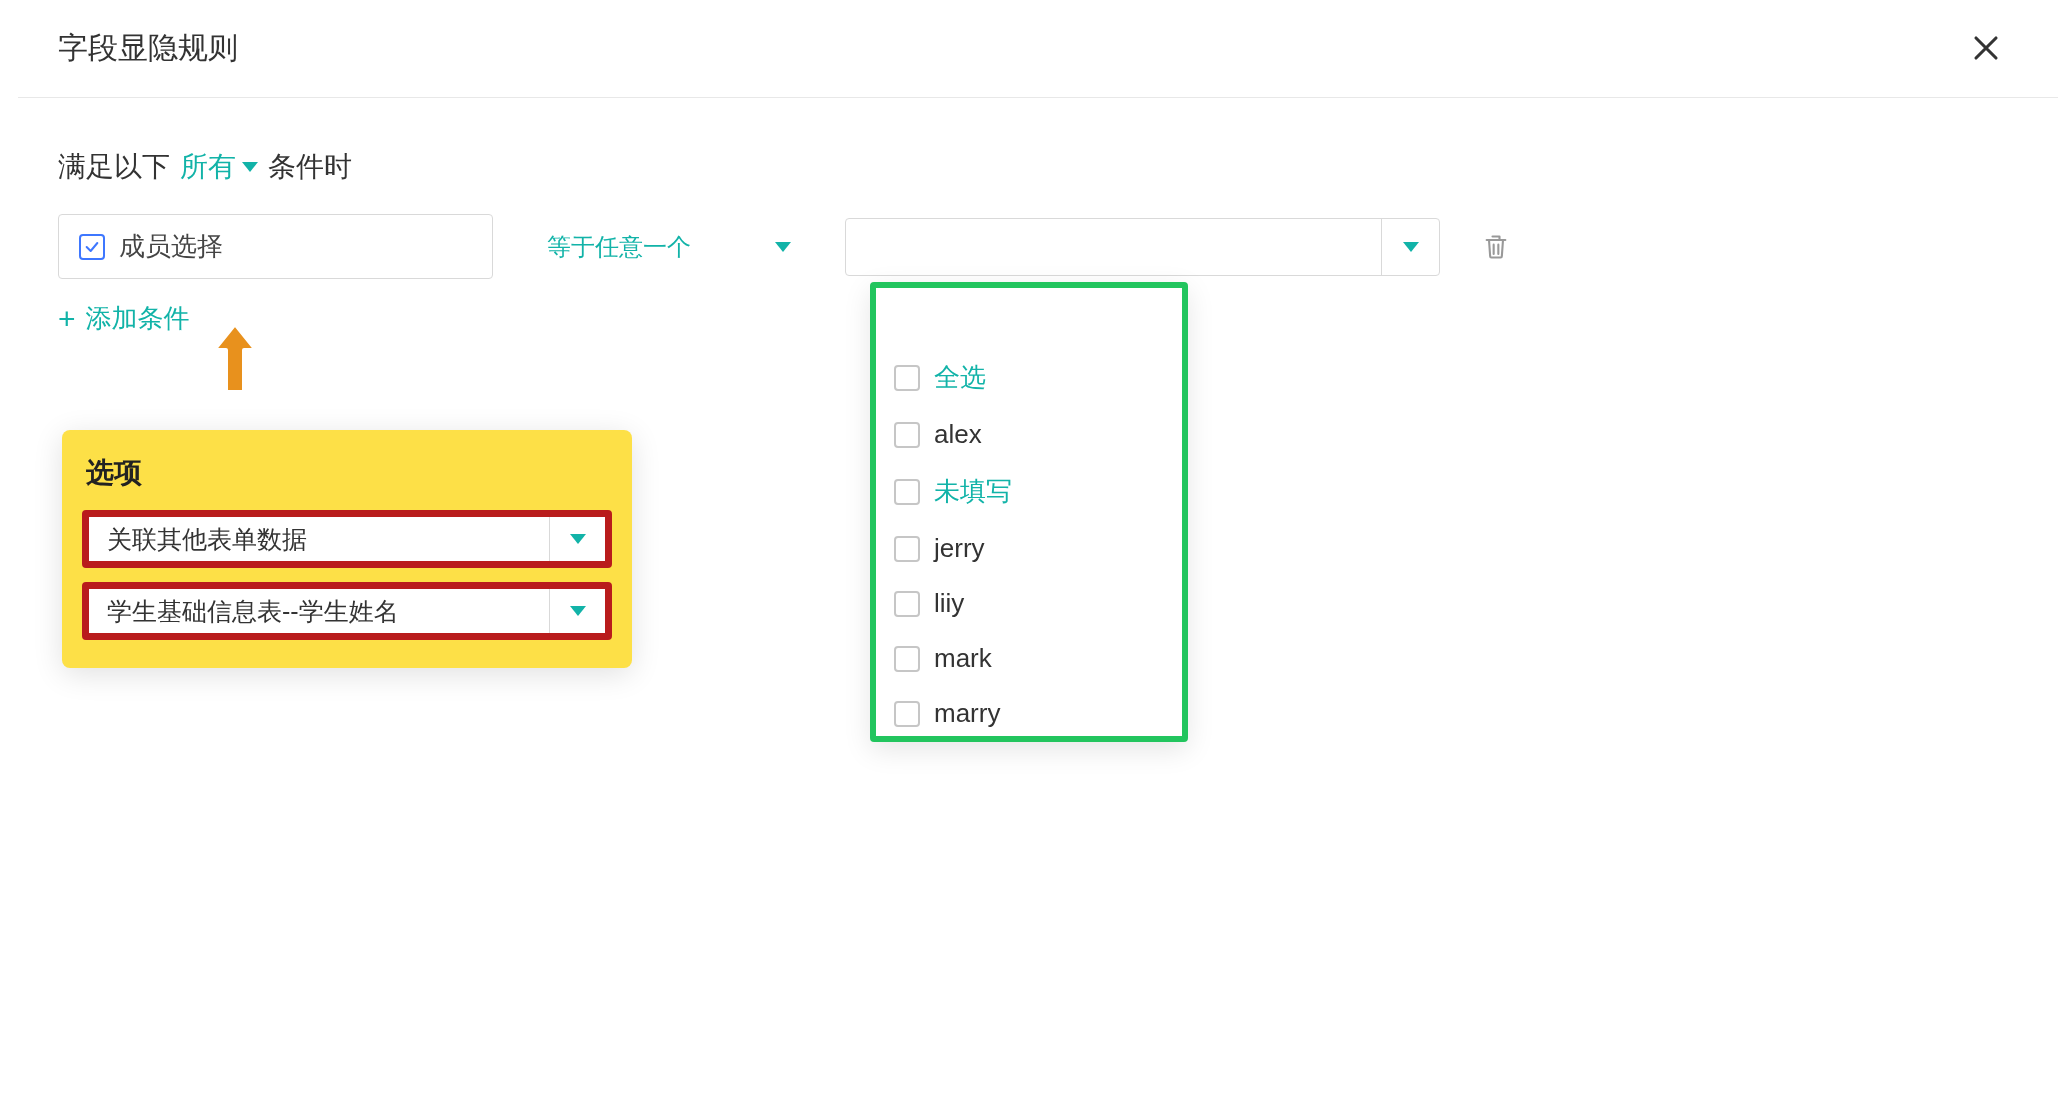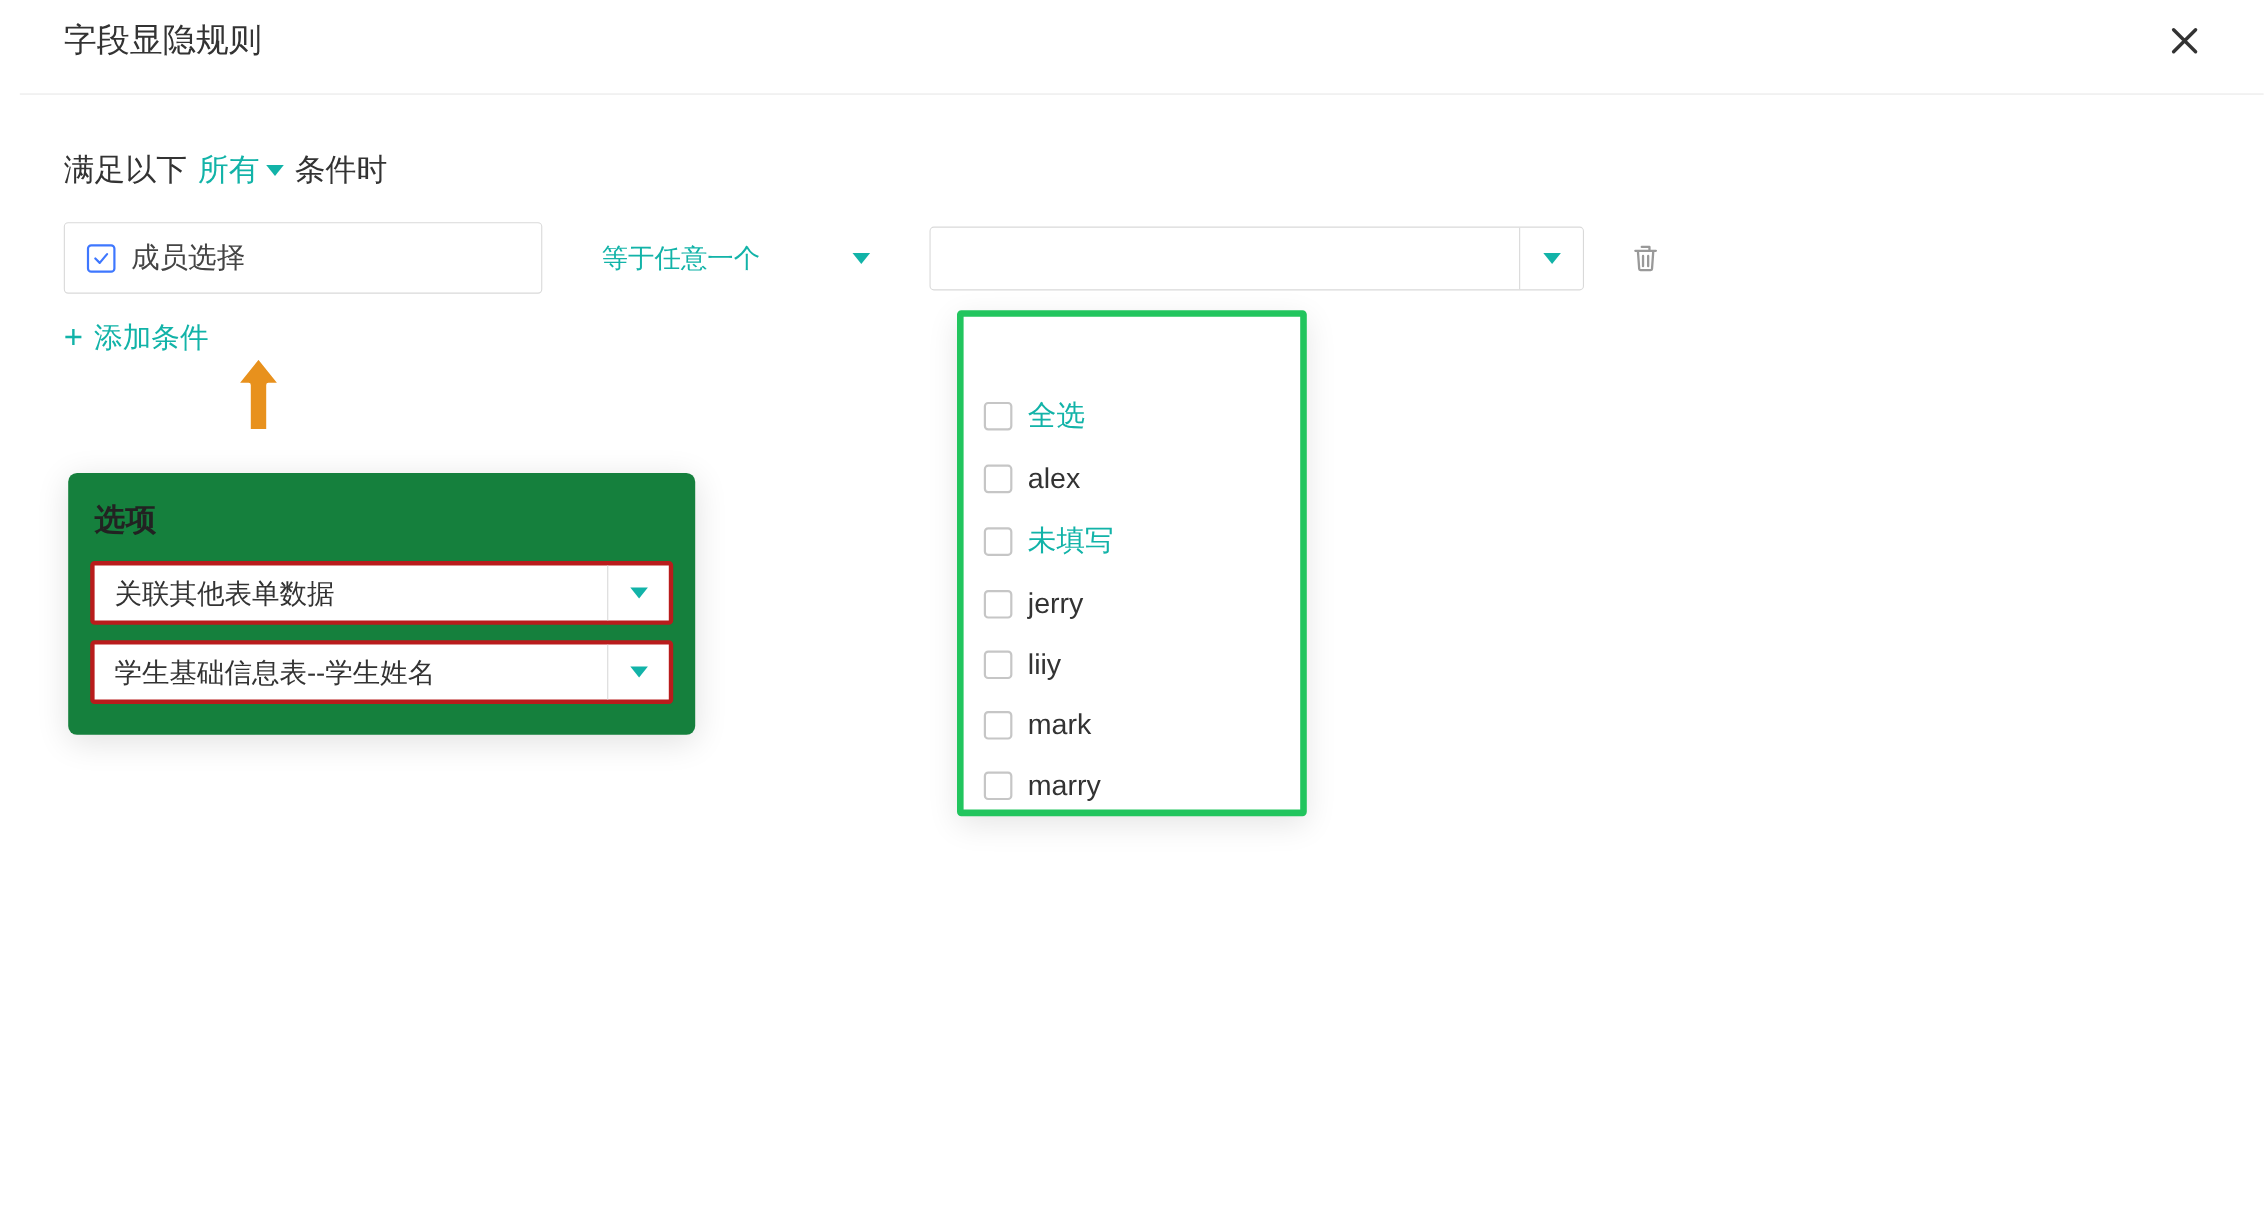--- a/index.html
+++ b/index.html
@@ -15,23 +15,23 @@
   .modal {
     position: absolute;
     left: 18px;
     top: 0;
     right: 0;
     bottom: 0;
     background: #fff;
   }
   .modal-header {
     display: flex;
-    align-items: flex-end;
+    align-items: flex-start;
     justify-content: space-between;
-    padding: 16px 52px 28px 40px;
+    padding: 28px 52px 28px 40px;
     border-bottom: 1px solid #e8e8e8;
   }
   .modal-title { font-size: 30px; color: #333; font-weight: 400; }
   .close-btn {
     width: 40px; height: 40px;
     display: flex; align-items: center; justify-content: center;
     cursor: pointer; color: #333;
   }
   .close-btn svg { width: 30px; height: 30px; }
   .modal-body { padding: 50px 40px; position: relative; }
@@ -91,29 +91,29 @@
     left: 190px; top: 318px;
     filter: drop-shadow(0 0 4px rgba(255,255,255,1));
   }
   .arrow-annotation svg { width: 54px; height: 80px; }
 
   
   .options-panel {
     position: absolute;
     left: 44px; top: 430px;
     width: 570px;
-    background: #15803d;
+    background: #fde047;
     border-radius: 8px;
     box-shadow: 0 6px 30px rgba(0,0,0,0.12);
     padding: 24px 20px 28px;
   }
   .options-title { font-size: 28px; font-weight: 600; color: #222; margin-bottom: 18px; padding-left: 4px; }
   .select-row {
     display: flex; align-items: stretch;
-    border: 4px solid #b91c1c; border-radius: 4px;
+    border: 7px solid #b91c1c; border-radius: 4px;
     height: 58px; margin-bottom: 14px; background: #fff;
   }
   .select-row:last-child { margin-bottom: 0; }
   .select-row .select-text {
     flex: 1; padding: 0 18px; display: flex; align-items: center;
     font-size: 25px; color: #333;
   }
   .select-row .select-caret {
     width: 56px; border-left: 1px solid #d9d9d9;
     display: flex; align-items: center; justify-content: center;

